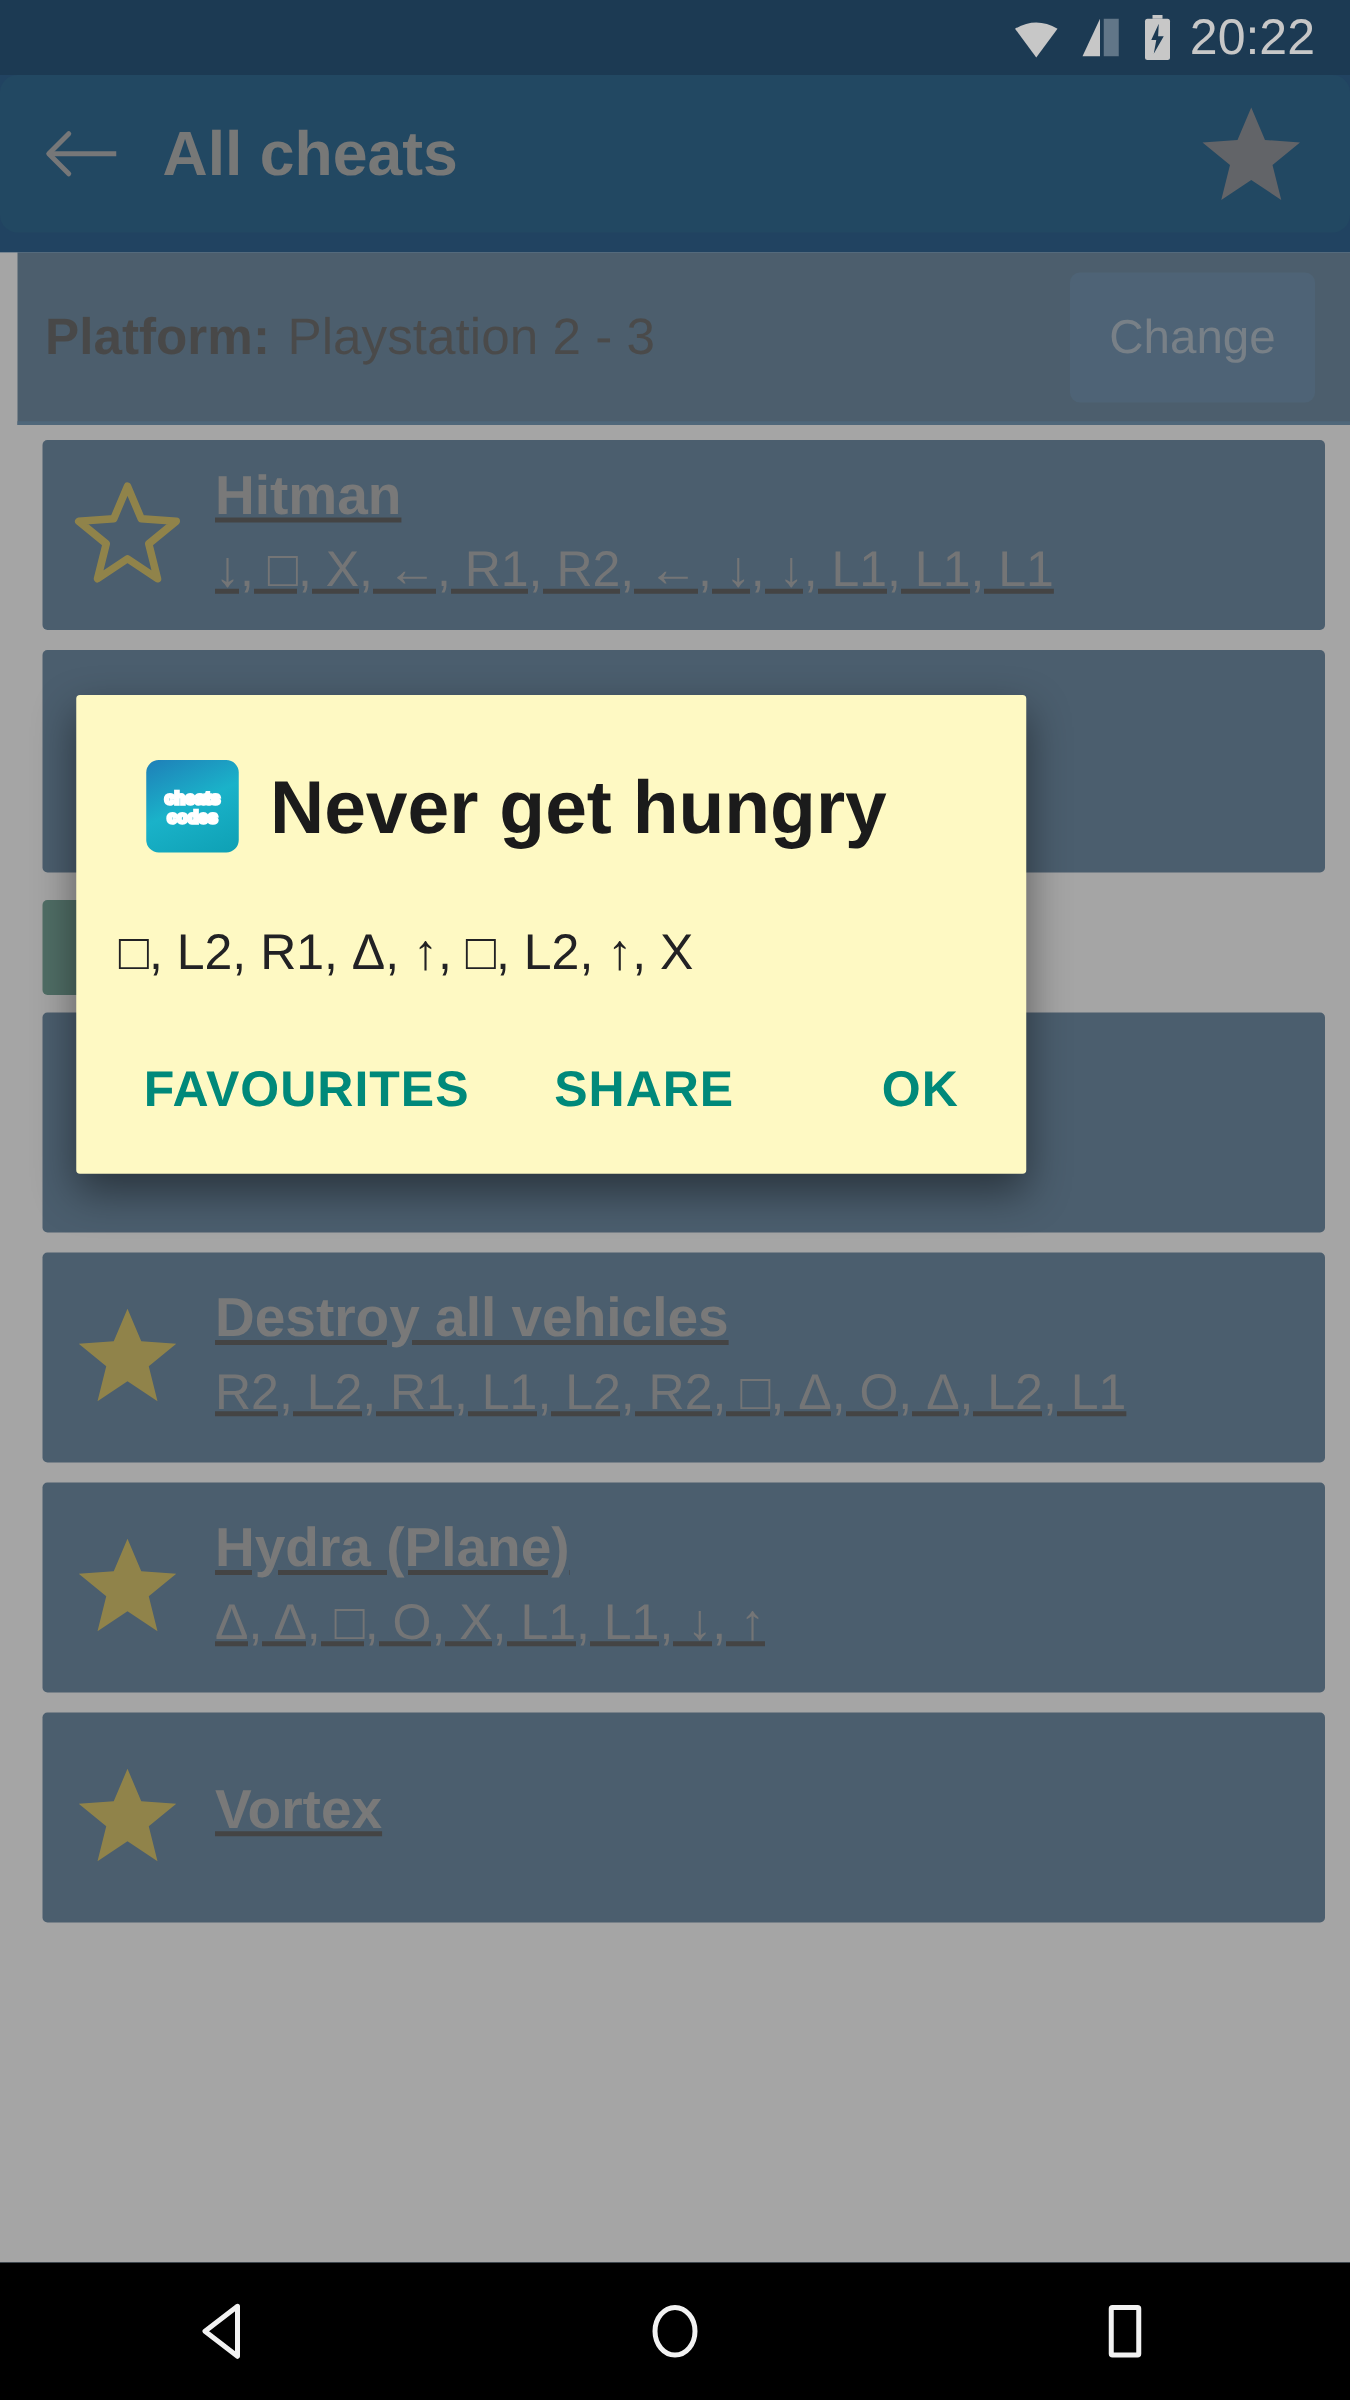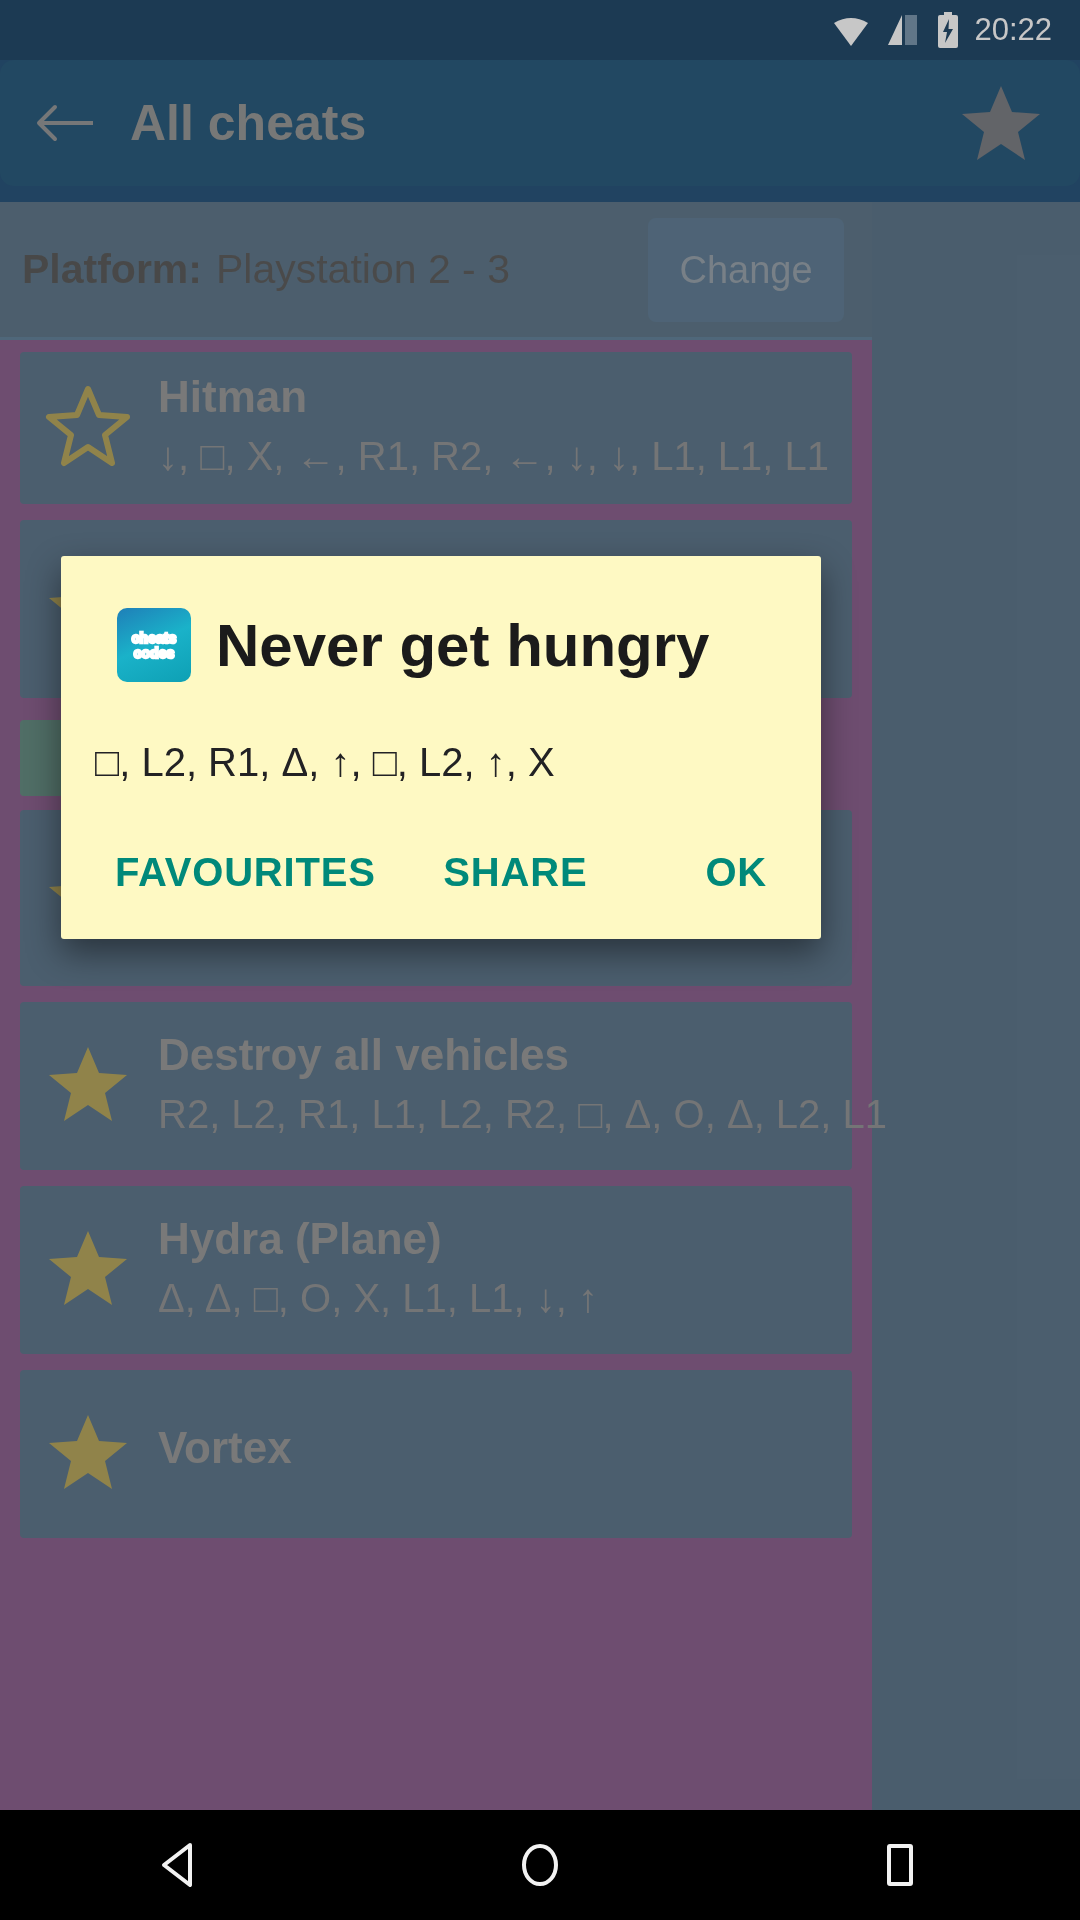--- a/index.html
+++ b/index.html
@@ -14,36 +14,36 @@
   
   .status-bar{
     position:absolute; top:0; left:0; width:1080px; height:60px;
     background:#0b3559; display:flex; align-items:center; justify-content:flex-end;
     padding-right:28px; gap:14px; z-index:5;
   }
   .status-icons{ display:flex; align-items:center; gap:16px; }
   .wifi-ico{ width:38px; height:34px; }
   .sig-ico{ width:34px; height:34px; }
   .bat-ico{ width:24px; height:36px; }
-  .clock{ color:#ffffff; font-size:31px; font-weight:500; letter-spacing:0px; line-height:40px; }
+  .clock{ color:#ffffff; font-size:40px; font-weight:500; letter-spacing:0px; line-height:40px; }
 
   
   .app-bar{
     position:absolute; top:60px; left:0; width:1080px; height:126px;
     background:#14496f; display:flex; align-items:center; padding:0 28px; z-index:4;border-radius:14px;
   }
   .back-arrow{ width:74px; height:74px; display:flex; align-items:center; justify-content:center; }
   .app-title{
     color:#8d8e8d; font-size:50px; font-weight:700; margin-left:28px; flex:1;
     white-space:nowrap;
   }
   .star-action{ width:86px; height:86px; display:flex; align-items:center; justify-content:center; margin-right:8px;}
 
   
-  .content{ position:absolute; top:202px; left:0; width:872px; height:1608px; background:#701a75; }
+  .content{ position:absolute; top:202px; left:0; width:1080px; height:1608px; background:#ffffff;padding-left:14px; }
 
   
   .platform-row{
     position:relative; height:138px; display:flex; align-items:center;
     padding:0 22px; background:#16466c; border-bottom:3px solid #1d5c8f;
   }
   .platform-label{ font-size:41px; font-weight:700; color:#0c0c0c; }
   .platform-value{ font-size:41px; font-weight:400; color:#111111; margin-left:14px; }
   .change-btn{
     position:absolute; right:28px; top:16px;
@@ -53,21 +53,21 @@
   }
 
   
   .list{ padding:12px 20px 0 20px; }
   .cheat-card{
     position:relative; background:#13456e; border-radius:4px;
     margin-bottom:16px; min-height:152px; display:flex; align-items:center;
     padding:14px 20px 18px 20px;
   }
   .card-star{ width:96px; min-width:96px; display:flex; align-items:center; justify-content:center; }
-  .card-body{ flex:1; padding-left:22px; }
+  .card-body{ flex:1; padding-left:22px;text-decoration:underline; }
   .cheat-name{ color:#8b8c8b; font-size:44px; font-weight:700; line-height:1.18; }
   .cheat-code{ color:#7f8184; font-size:40px; font-weight:400; line-height:1.25; margin-top:8px; white-space:nowrap; }
 
   
   .scrim{
     position:absolute; top:202px; left:0; width:1080px; height:1608px;
     background:rgba(110,110,110,0.62); z-index:6;
   }
   .scrim-top{
     position:absolute; top:0; left:0; width:1080px; height:202px;

